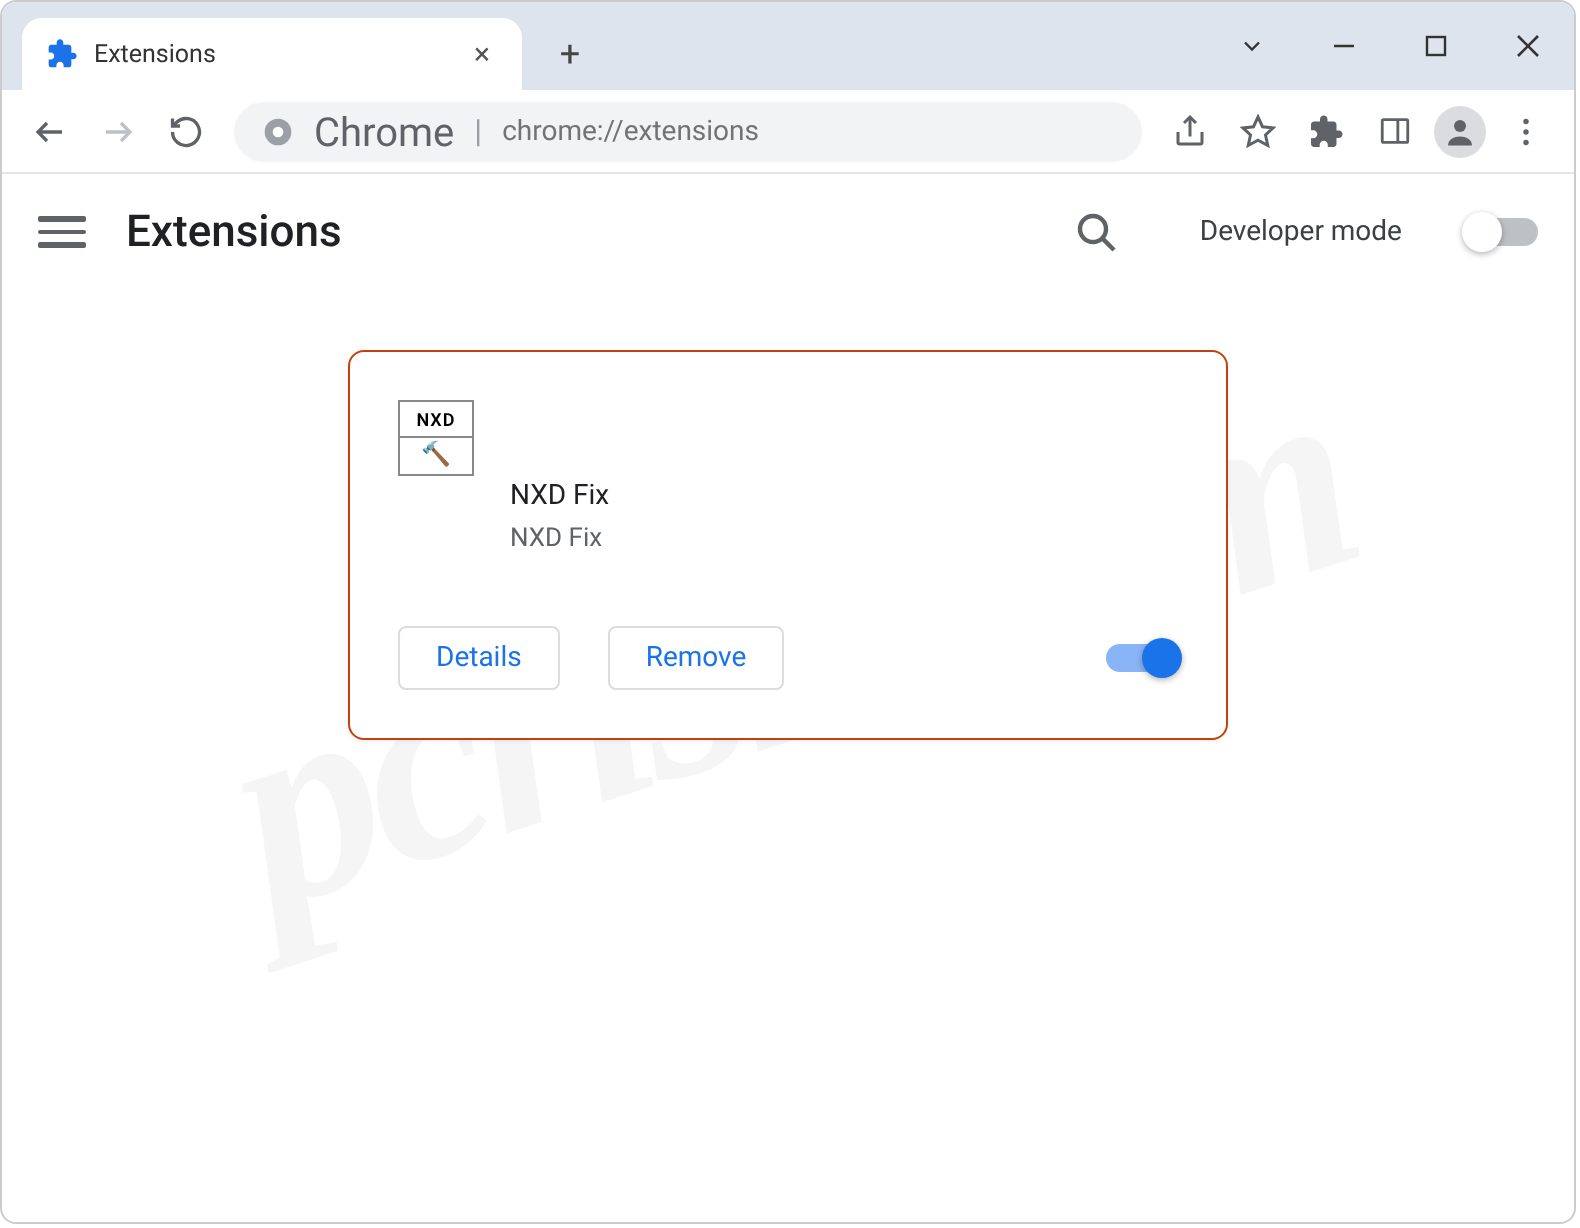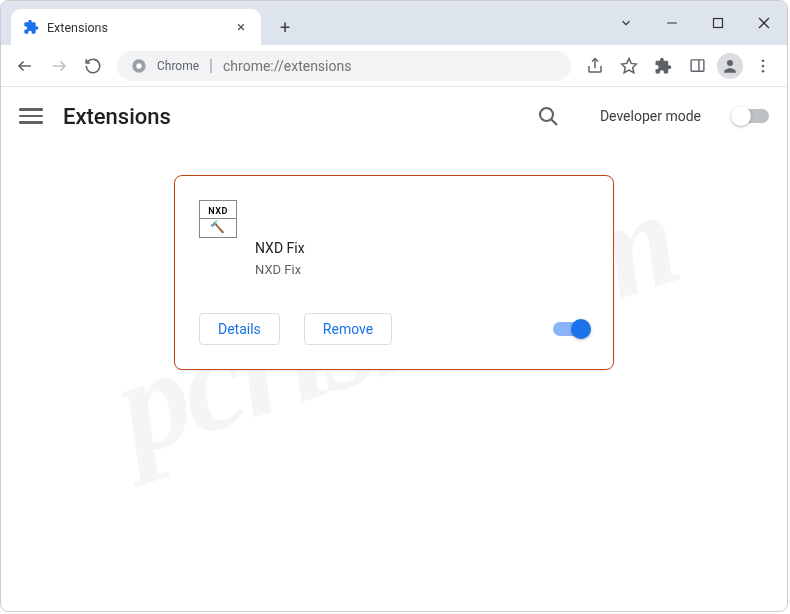--- a/index.html
+++ b/index.html
@@ -19,21 +19,21 @@
 .wc { width: 46px; height: 40px; display: flex; align-items: center; justify-content: center; color: #333; cursor: pointer; }
 .wc svg { width: 12px; height: 12px; }
 .wc.chev svg { width: 14px; height: 14px; }
 
 
 .toolbar { height: 42px; background: #fff; display: flex; align-items: center; padding: 0 8px; border-bottom: 1px solid #e5e5e5; gap: 2px; }
 .nav-btn { width: 32px; height: 32px; display: flex; align-items: center; justify-content: center; border-radius: 50%; color: #555; cursor: pointer; }
 .nav-btn.disabled { color: #bbb; }
 .omnibox { flex: 1; height: 30px; background: #f1f3f4; border-radius: 16px; display: flex; align-items: center; padding: 0 14px; margin: 0 6px; gap: 10px; }
 .omni-chrome-icon { width: 16px; height: 16px; }
-.omni-prefix { font-size: 12px; color: #5f6368; }
+.omni-prefix { font-size: 20px; color: #5f6368; }
 .omni-sep { color: #9aa0a6; }
 .omni-url { font-size: 14px; color: #737373; flex: 1; }
 .tb-icon { width: 32px; height: 32px; display: flex; align-items: center; justify-content: center; color: #555; cursor: pointer; }
 .avatar { width: 26px; height: 26px; border-radius: 50%; background: #dadce0; display: flex; align-items: center; justify-content: center; margin: 0 2px; }
 
 
 .page-header { height: 58px; display: flex; align-items: center; padding: 0 18px; gap: 20px; }
 .hamburger { width: 24px; height: 24px; display: flex; flex-direction: column; justify-content: center; gap: 4px; cursor: pointer; }
 .hamburger div { height: 2.5px; background: #5f6368; border-radius: 1px; }
 .page-title { font-size: 22px; color: #202124; font-weight: 500; }

